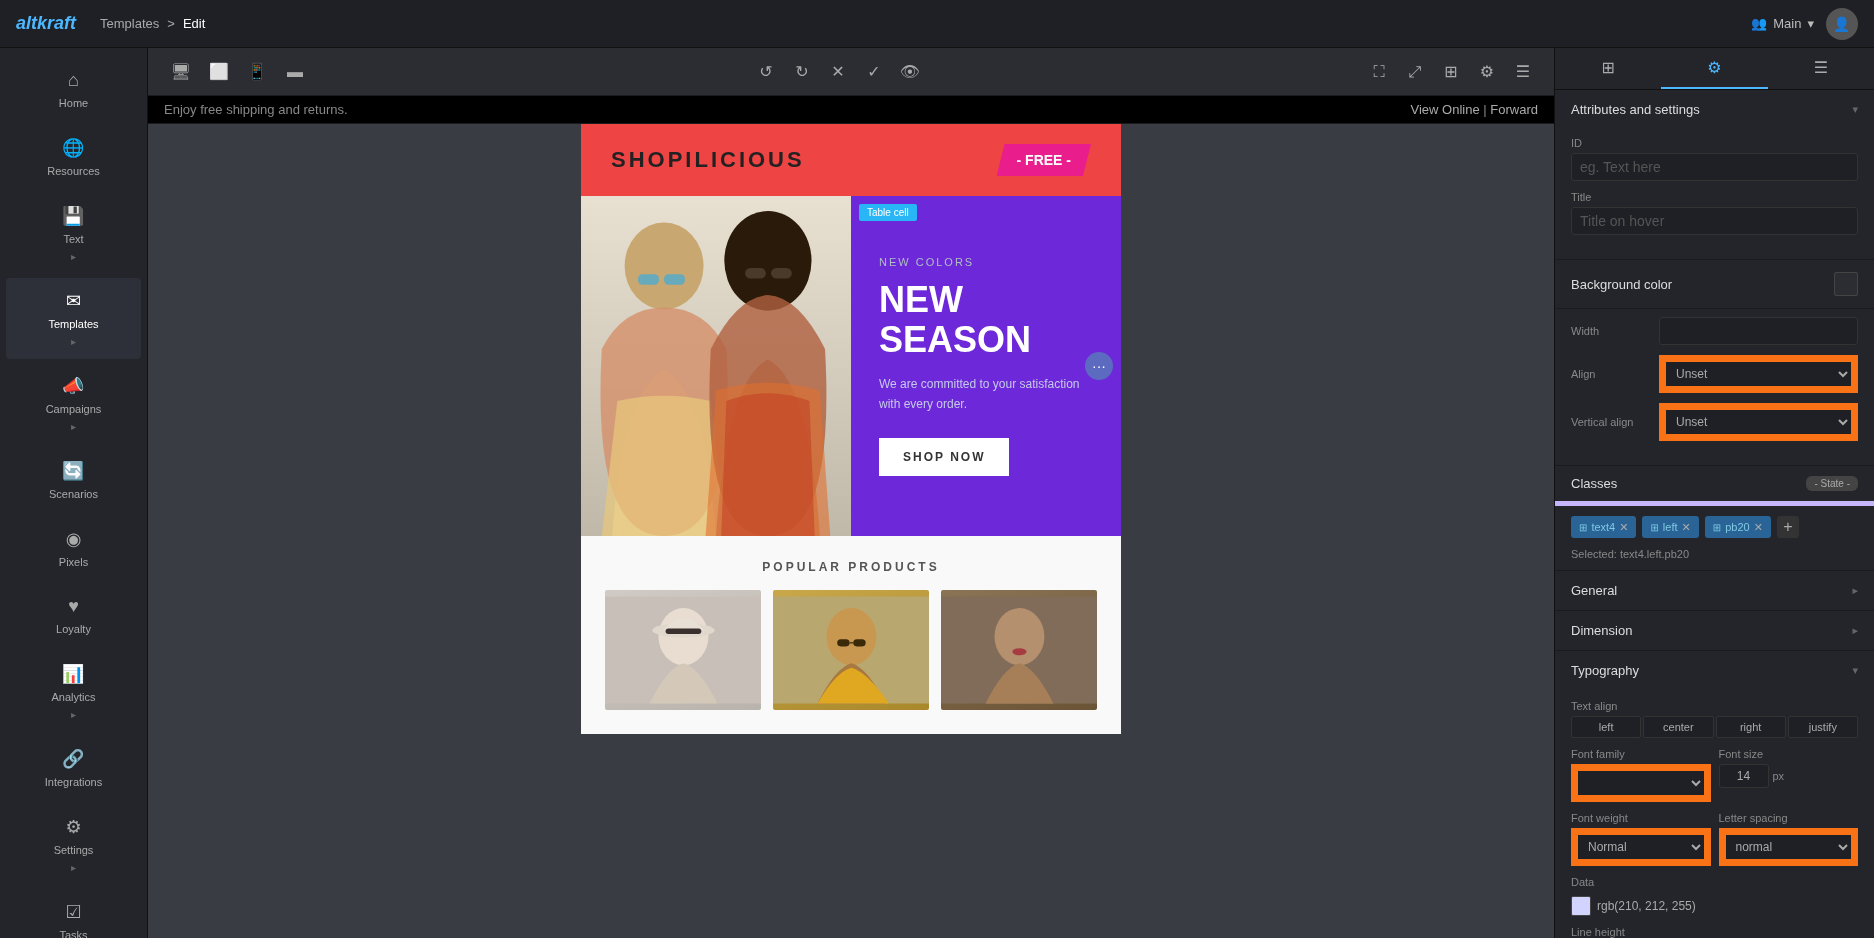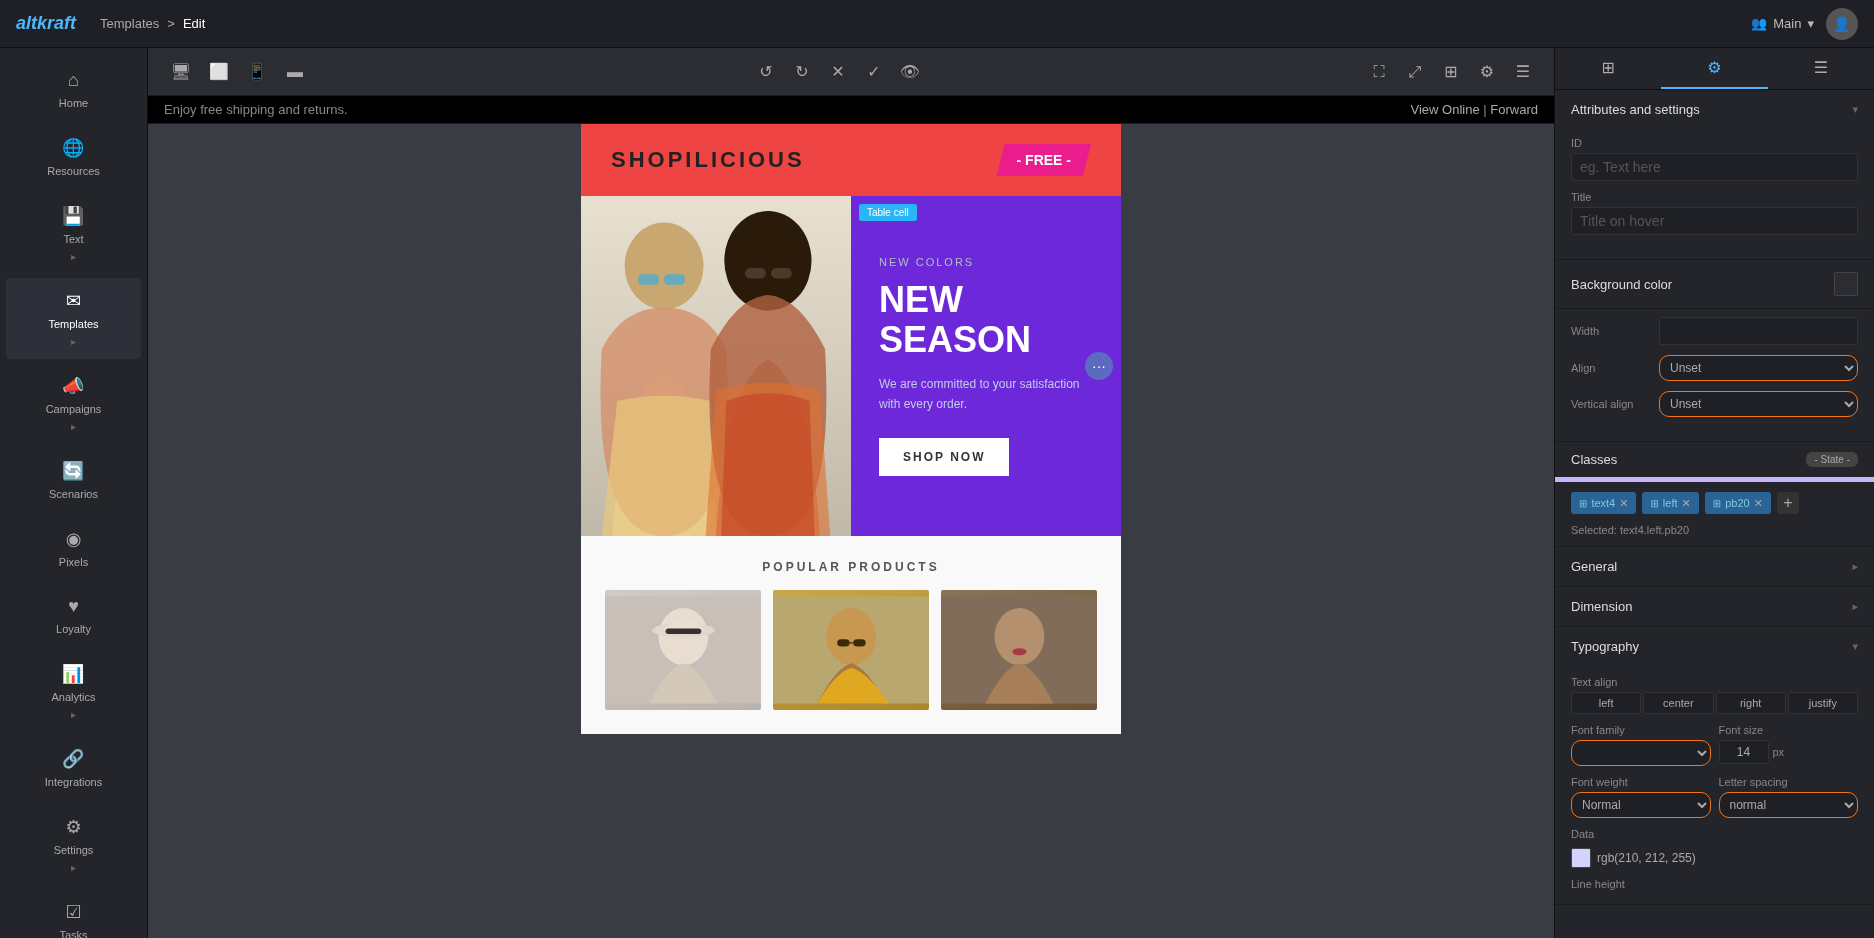--- a/index.html
+++ b/index.html
@@ -74,21 +74,21 @@
     .rp-section { border-bottom: 1px solid #1a1b1f; }
     .rp-section-header { display: flex; align-items: center; justify-content: space-between; padding: 12px 16px; cursor: pointer; font-size: 13px; color: #ddd; font-weight: 500; }
     .rp-section-header .arrow { color: #666; font-size: 11px; }
     .rp-section-body { padding: 8px 16px 14px; }
     .rp-field { margin-bottom: 10px; }
     .rp-label { font-size: 11px; color: #888; margin-bottom: 4px; }
     .rp-input { width: 100%; background: #1e2025; border: 1px solid #333; color: #aaa; padding: 5px 8px; font-size: 14px; border-radius: 3px; outline: none; }
     .rp-input::placeholder { color: #555; }
     .rp-row { display: flex; align-items: center; gap: 8px; margin-bottom: 10px; }
     .rp-row-label { font-size: 11px; color: #888; min-width: 80px; }
-    .rp-select { width: 100%; background: #1e2025; border: 1px solid #f97316; color: #aaa; padding: 4px 6px; font-size: 12px; border-radius: 10px; outline: none; }
+    .rp-select { width: 100%; background: #1e2025; border: 7px solid #f97316; color: #aaa; padding: 4px 6px; font-size: 12px; border-radius: 0; outline: none; }
     .color-row { display: flex; align-items: center; gap: 8px; }
     .color-preview { width: 24px; height: 24px; border: 1px solid #444; border-radius: 2px; background: #d2d4ff; flex-shrink: 0; }
 
     
     .classes-header { display: flex; align-items: center; justify-content: space-between; padding: 10px 16px; border-bottom: 5px solid #c4b5fd; }
     .classes-title { font-size: 13px; color: #ddd; font-weight: 500; }
     .state-badge { background: #444; color: #aaa; font-size: 10px; padding: 2px 8px; border-radius: 6px; cursor: pointer; }
     .classes-tags { display: flex; flex-wrap: wrap; gap: 6px; padding: 10px 16px; }
     .class-tag { display: flex; align-items: center; gap: 4px; background: #2a6496; color: #7ec8e3; padding: 3px 8px; border-radius: 3px; font-size: 11px; cursor: pointer; }
     .class-tag .x { cursor: pointer; color: #aaa; }

